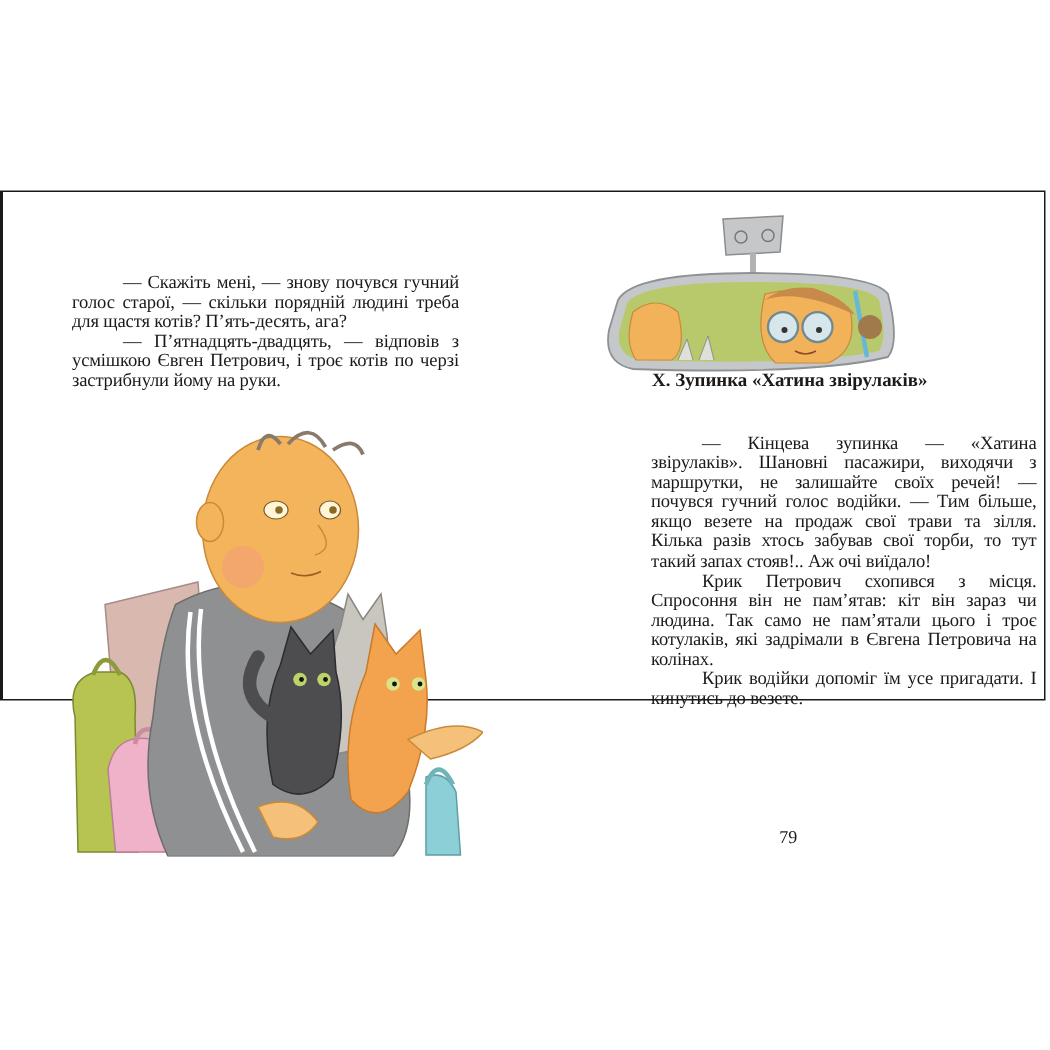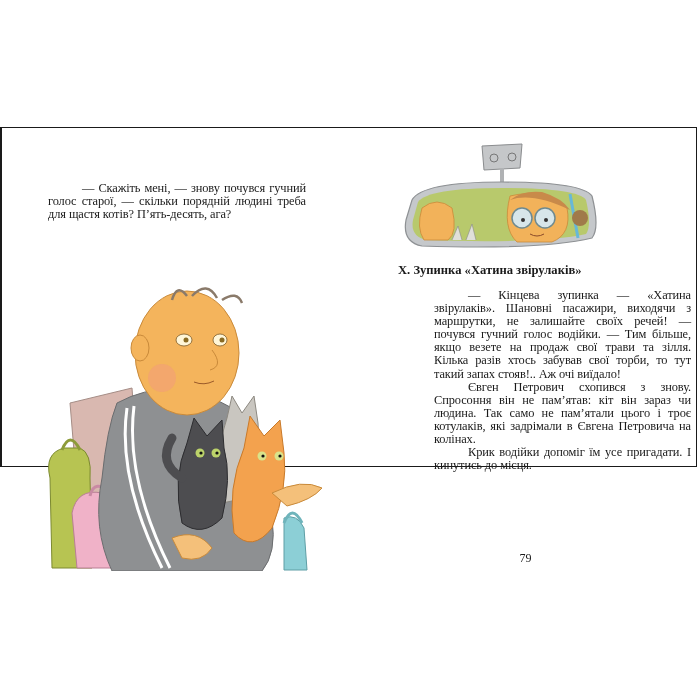--- a/index.html
+++ b/index.html
@@ -5,35 +5,36 @@
   html, body { margin: 0; padding: 0; background: #ffffff; }
   body { width: 700px; height: 700px; position: relative; overflow: hidden; font-family: "Liberation Serif", "DejaVu Serif", serif; color: #1a1a1a; }
   .spread { position: absolute; left: 0; top: 127px; width: 697px; height: 340px; border: 1.5px solid #1a1a1a; border-left: 2px solid #1a1a1a; box-sizing: border-box; background: #fff; }
   .page { position: absolute; top: 0; bottom: 0; }
   .page-left { left: 0; width: 350px; }
   .page-right { left: 350px; width: 347px; }
   .text { position: absolute; font-size: 12.4px; line-height: 13.1px; text-align: justify; letter-spacing: -0.1px; }
   .text p { margin: 0; text-indent: 34px; }
   .left-text { left: 46px; top: 54px; width: 258px; }
   .right-text { left: 46px; top: 161px; width: 257px; margin-left: 36px; }
-  .heading { position: absolute; left: 46px; width: 257px; top: 135px; font-weight: bold; font-size: 12.6px; }
+  .heading { position: absolute; left: 46px; width: 257px; top: 118px; text-align: center; font-weight: bold; font-size: 12.6px; }
   .gap { height: 13px; }
   .page-num { position: absolute; left: 0; width: 347px; top: 423px; text-align: center; font-size: 12px; }
   .illus { position: absolute; }
   .mirror { left: 40px; top: 10px; width: 210px; height: 115px; }
   .man { left: 20px; top: 150px; width: 300px; height: 293px; }
 </style>
 </head>
 <body>
 
 <div class="spread">
 
   <div class="page page-left">
     <div class="text left-text">
       <p>— Скажіть мені, — знову почувся гучний голос старої, — скільки порядній людині треба для щастя котів? П’ять-десять, ага?</p>
+      <p>— П’ятнадцять-двадцять, — відповів з усмішкою Євген Петрович, і троє котів по черзі застрибнули йому на руки.</p>
     </div>
 
     <svg class="illus man" viewBox="0 0 300 293">
 
       <path d="M48 125 L110 110 L120 250 L60 270 Z" fill="#d9b8b0" stroke="#a58d86" stroke-width="1"></path>
 
       <path d="M28 200 Q22 175 42 170 L58 170 Q70 175 68 200 L70 290 L30 290 Z" fill="#b7c452" stroke="#7c8a30" stroke-width="1"></path>
       <path d="M40 172 Q48 152 58 172" fill="none" stroke="#8d9b3a" stroke-width="3"></path>
 
       <path d="M50 235 Q55 210 80 215 L110 225 Q130 240 125 290 L55 290 Z" fill="#f0b2c8" stroke="#b97f95" stroke-width="1"></path>
@@ -103,21 +104,21 @@
       <circle cx="154" cy="82" r="2" fill="#333"></circle>
       <path d="M138 96 Q145 100 152 96" fill="none" stroke="#8a4a2a" stroke-width="1"></path>
       <path d="M178 56 L186 100" stroke="#67b8d8" stroke-width="3"></path>
       <circle cx="188" cy="80" r="8" fill="#a07a4a"></circle>
     </svg>
 
     <div class="heading">X. Зупинка «Хатина звірулаків»</div>
 
     <div class="text right-text">
       <p>— Кінцева зупинка — «Хатина звірулаків». Шановні пасажири, виходячи з маршрутки, не залишайте своїх речей! — почувся гучний голос водійки. — Тим більше, якщо везете на продаж свої трави та зілля. Кілька разів хтось забував свої торби, то тут такий запах стояв!.. Аж очі виїдало!</p>
-      <p>Євген Петрович схопився з знову. Спросоння він не пам’ятав: кіт він зараз чи людина. Так само не пам’ятали цього і троє котулаків, які задрімали в Євгена Петровича на колінах.</p>
-      <p>Крик водійки допоміг їм усе пригадати. І кинутись до місця.</p>
+      <p>Крик Петрович схопився з місця. Спросоння він не пам’ятав: кіт він зараз чи людина. Так само не пам’ятали цього і троє котулаків, які задрімали в Євгена Петровича на колінах.</p>
+      <p>Крик водійки допоміг їм усе пригадати. І кинутись до везете.</p>
       <div class="gap"></div>
     </div>
 
     <div class="page-num">79</div>
   </div>
 
 </div>
 
 </body></html>

